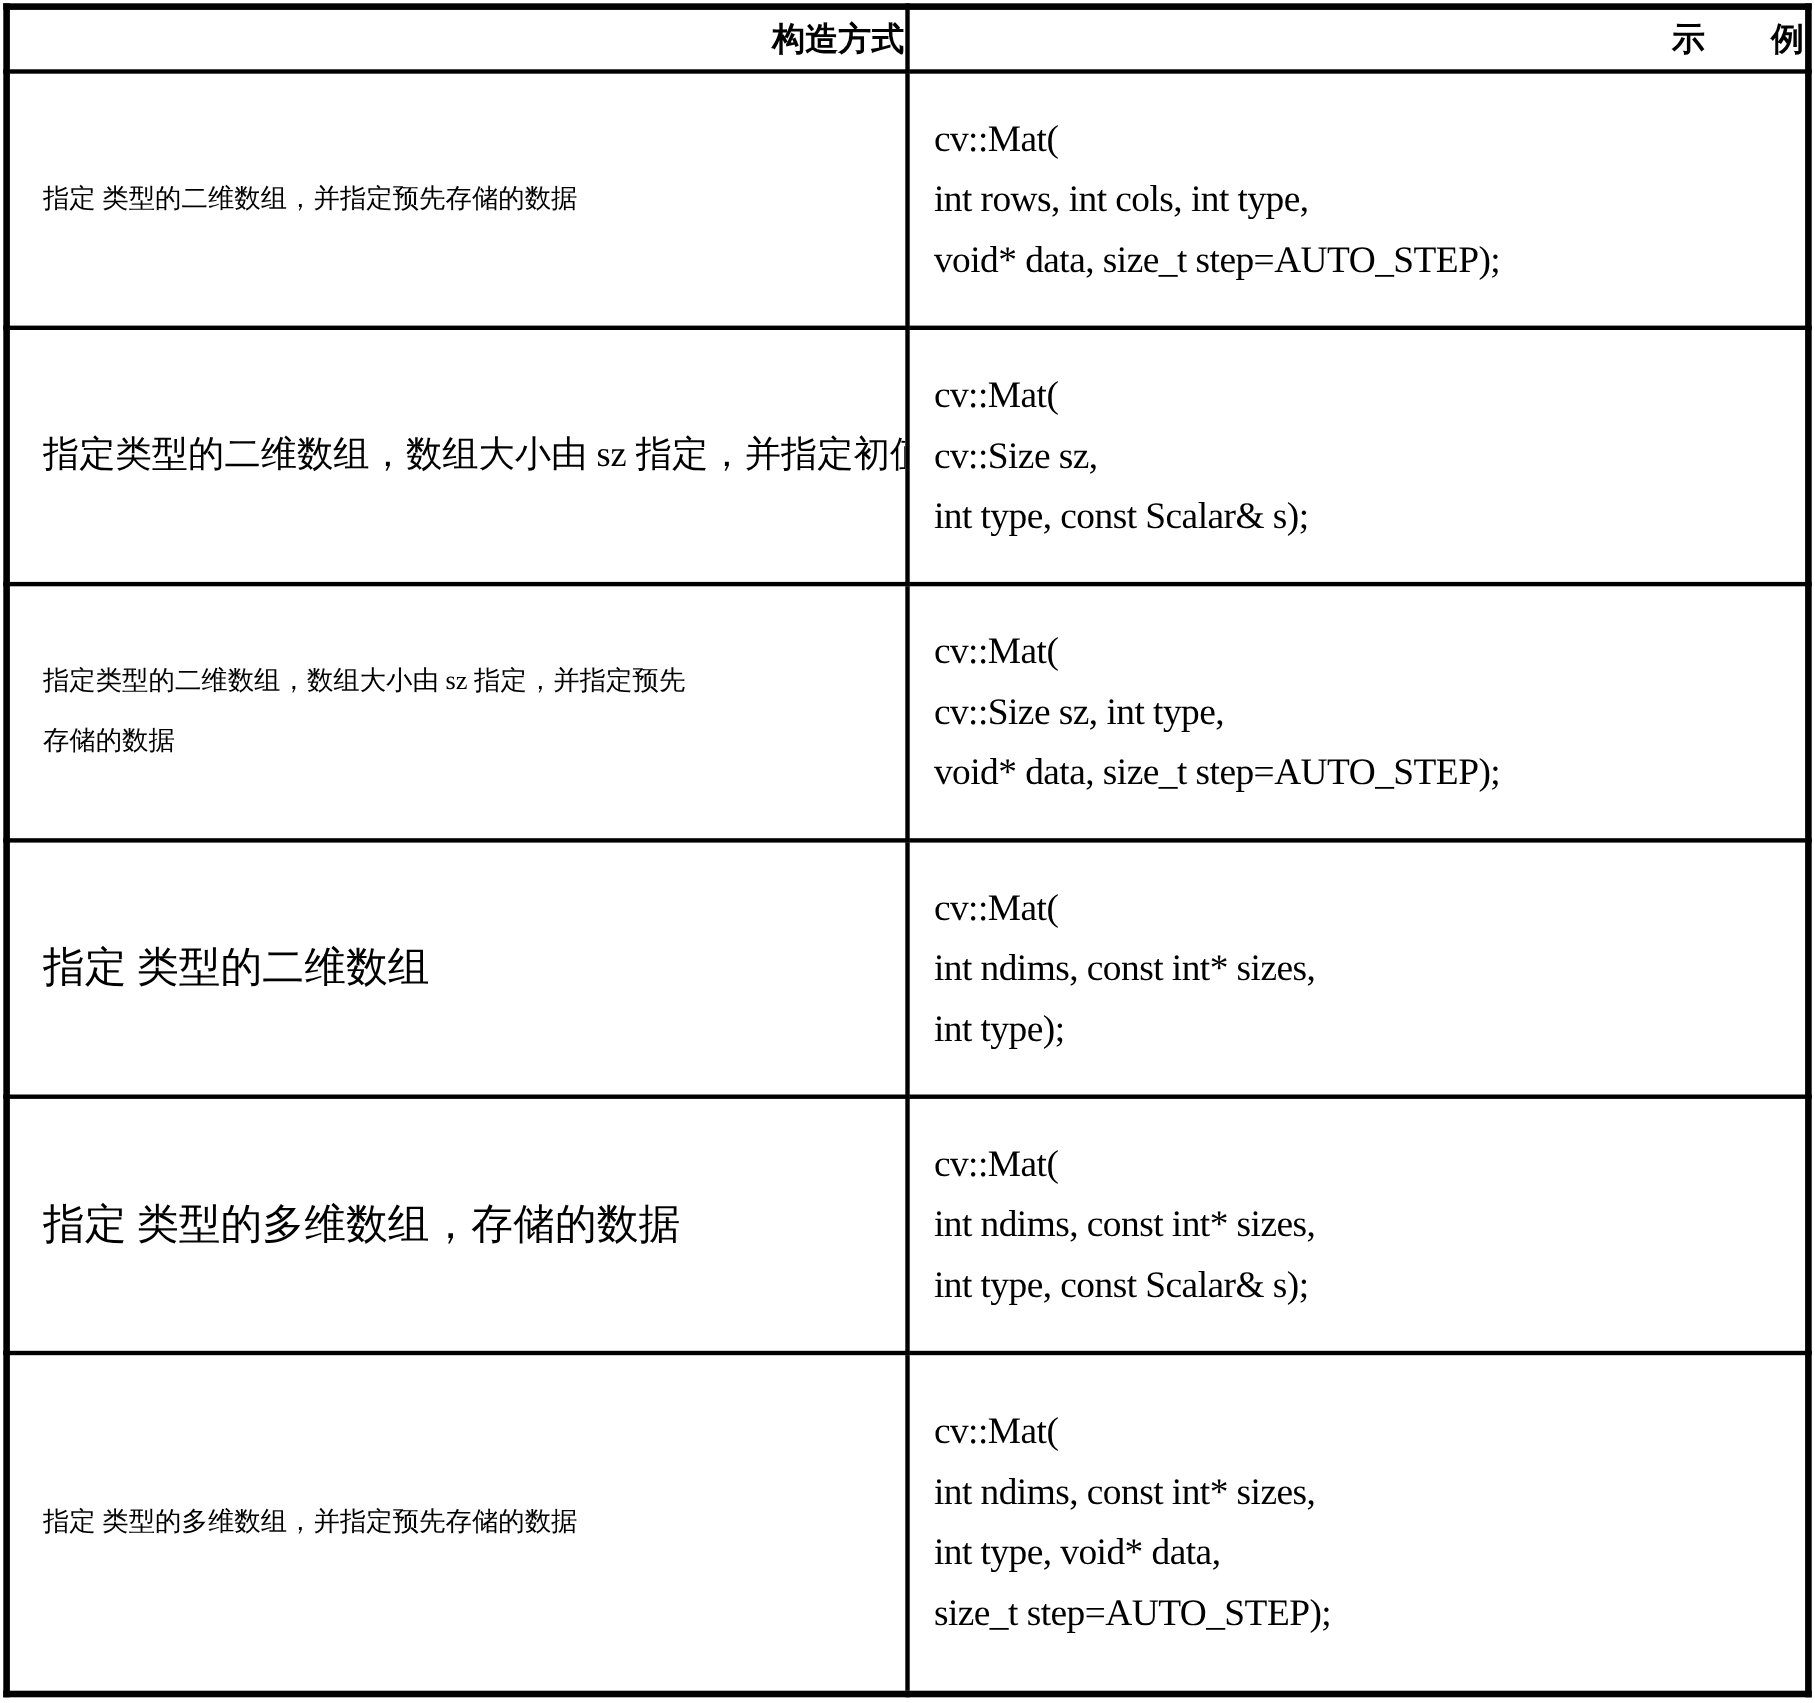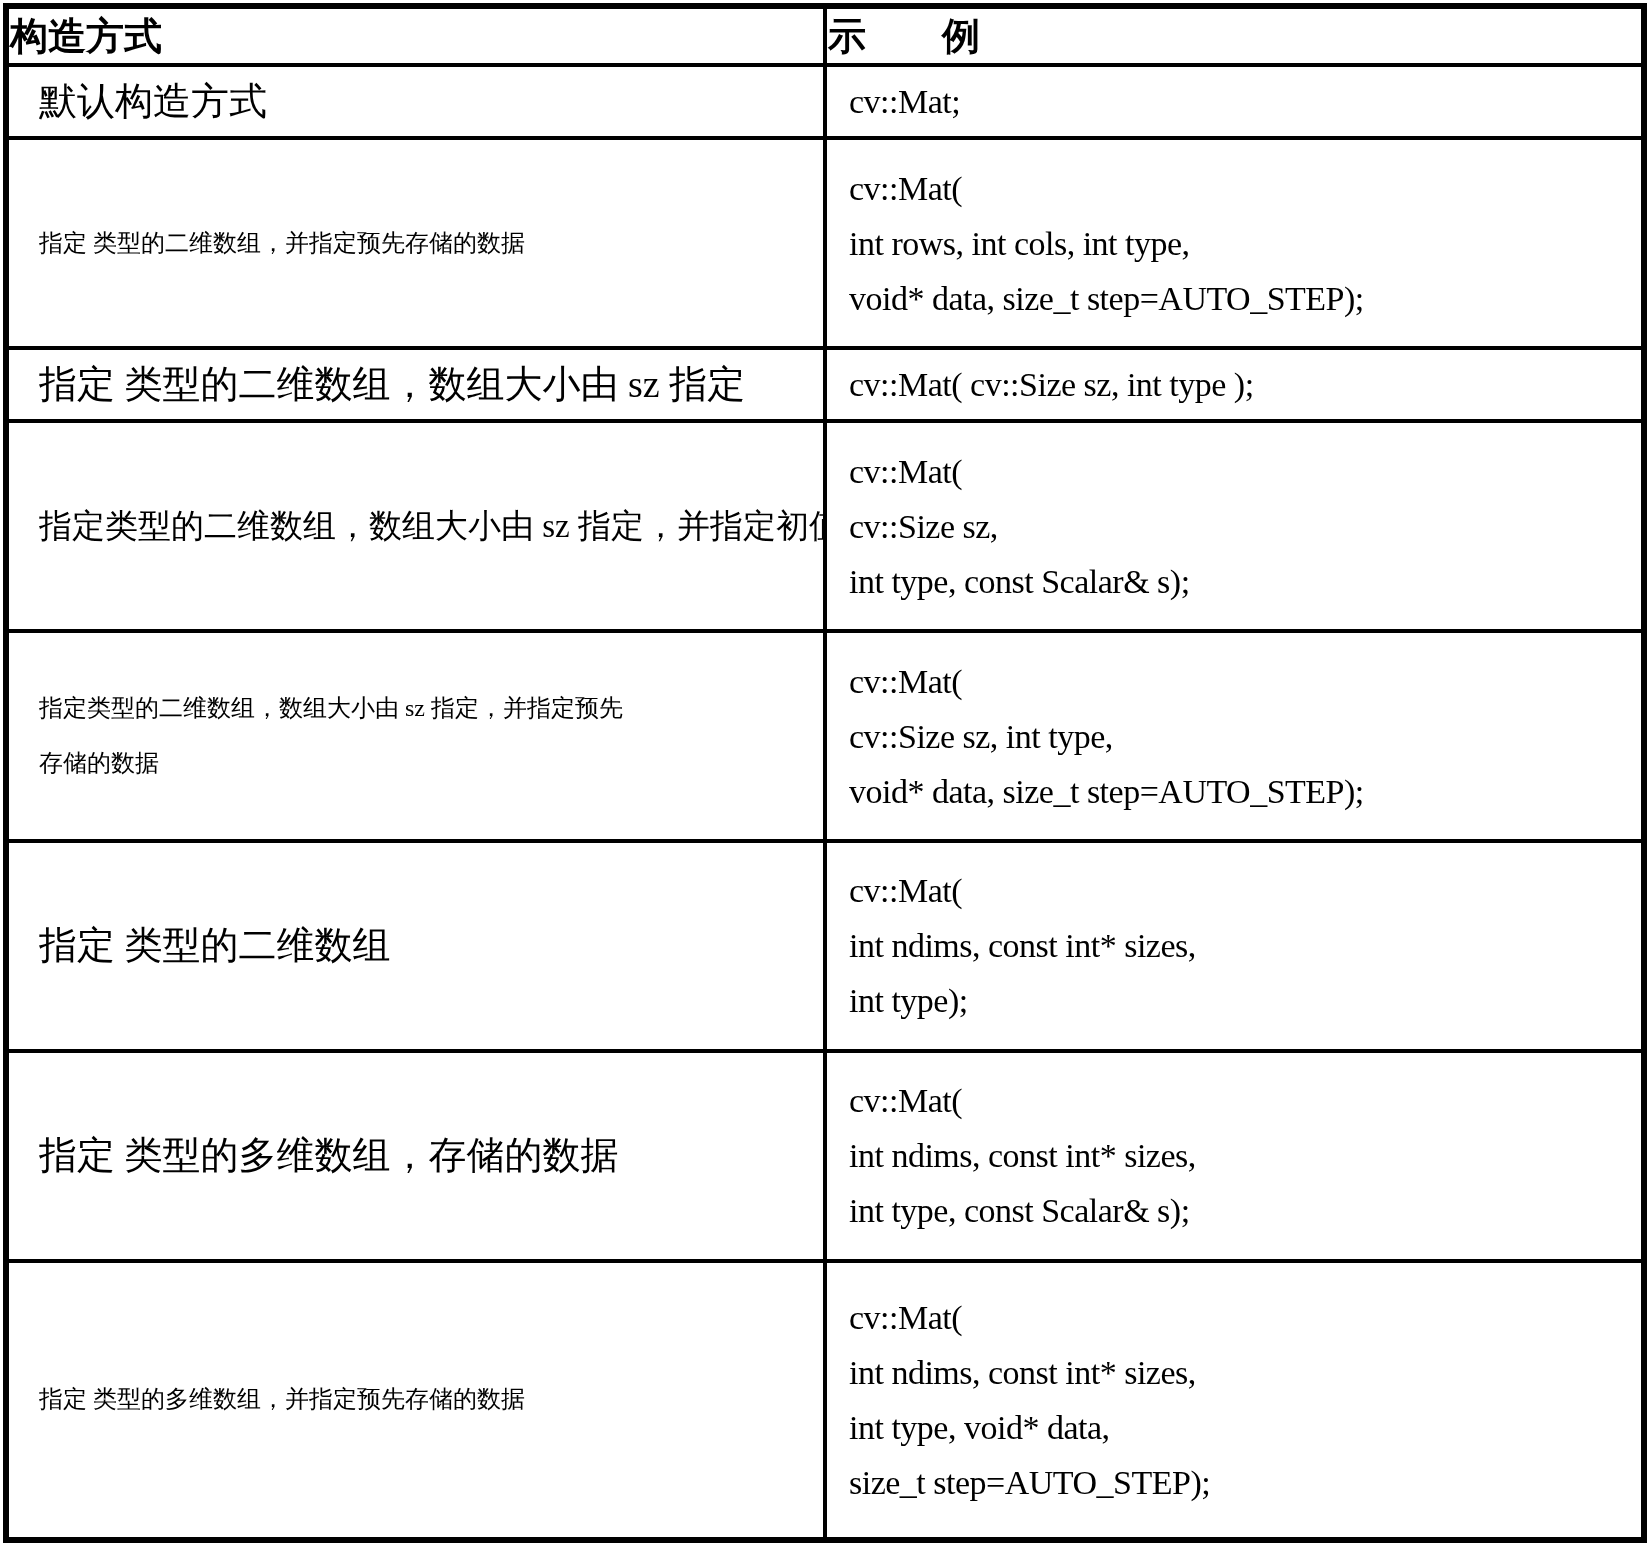--- a/index.html
+++ b/index.html
@@ -23,23 +23,23 @@
     overflow: hidden;
     box-sizing: border-box;
     background: #ffffff;
   }
   col.c-method  { width: 50%; }
   col.c-example { width: 50%; }
   th.hdr {
     height: 52px;
     font-family: "Liberation Sans", "DejaVu Sans", sans-serif;
     font-weight: bold;
-    font-size: 38px;
+    font-size: 30px;
     line-height: 52px;
-    text-align: left;
+    text-align: right;
     white-space: pre;
   }
   td.method {
     font-size: 38px;
     line-height: 55px;
     padding: 0 6px 0 30px;
     text-align: left;
     white-space: pre;
   }
   td.example {
@@ -70,33 +70,25 @@
       <col class="c-method">
       <col class="c-example">
     </colgroup>
     <thead>
       <tr class="h-short">
         <th class="hdr">构造方式</th>
         <th class="hdr">示　　例</th>
       </tr>
     </thead>
     <tbody>
-      <tr class="h-short">
-        <td class="method">默认构造方式</td>
-        <td class="example">cv::Mat;</td>
-      </tr>
       <tr class="h-three">
         <td class="method fs36">指定 类型的二维数组，并指定预先存储的数据</td>
         <td class="example">cv::Mat(
 int rows, int cols, int type,
 void* data, size_t step=AUTO_STEP);</td>
-      </tr>
-      <tr class="h-short">
-        <td class="method">指定 类型的二维数组，数组大小由 sz 指定</td>
-        <td class="example">cv::Mat( cv::Size sz, int type );</td>
       </tr>
       <tr class="h-three">
         <td class="method fs33">指定类型的二维数组，数组大小由 sz 指定，并指定初值</td>
         <td class="example">cv::Mat(
 cv::Size sz,
 int type, const Scalar&amp; s);</td>
       </tr>
       <tr class="h-three">
         <td class="method fs36">指定类型的二维数组，数组大小由 sz 指定，并指定预先
 存储的数据</td>

